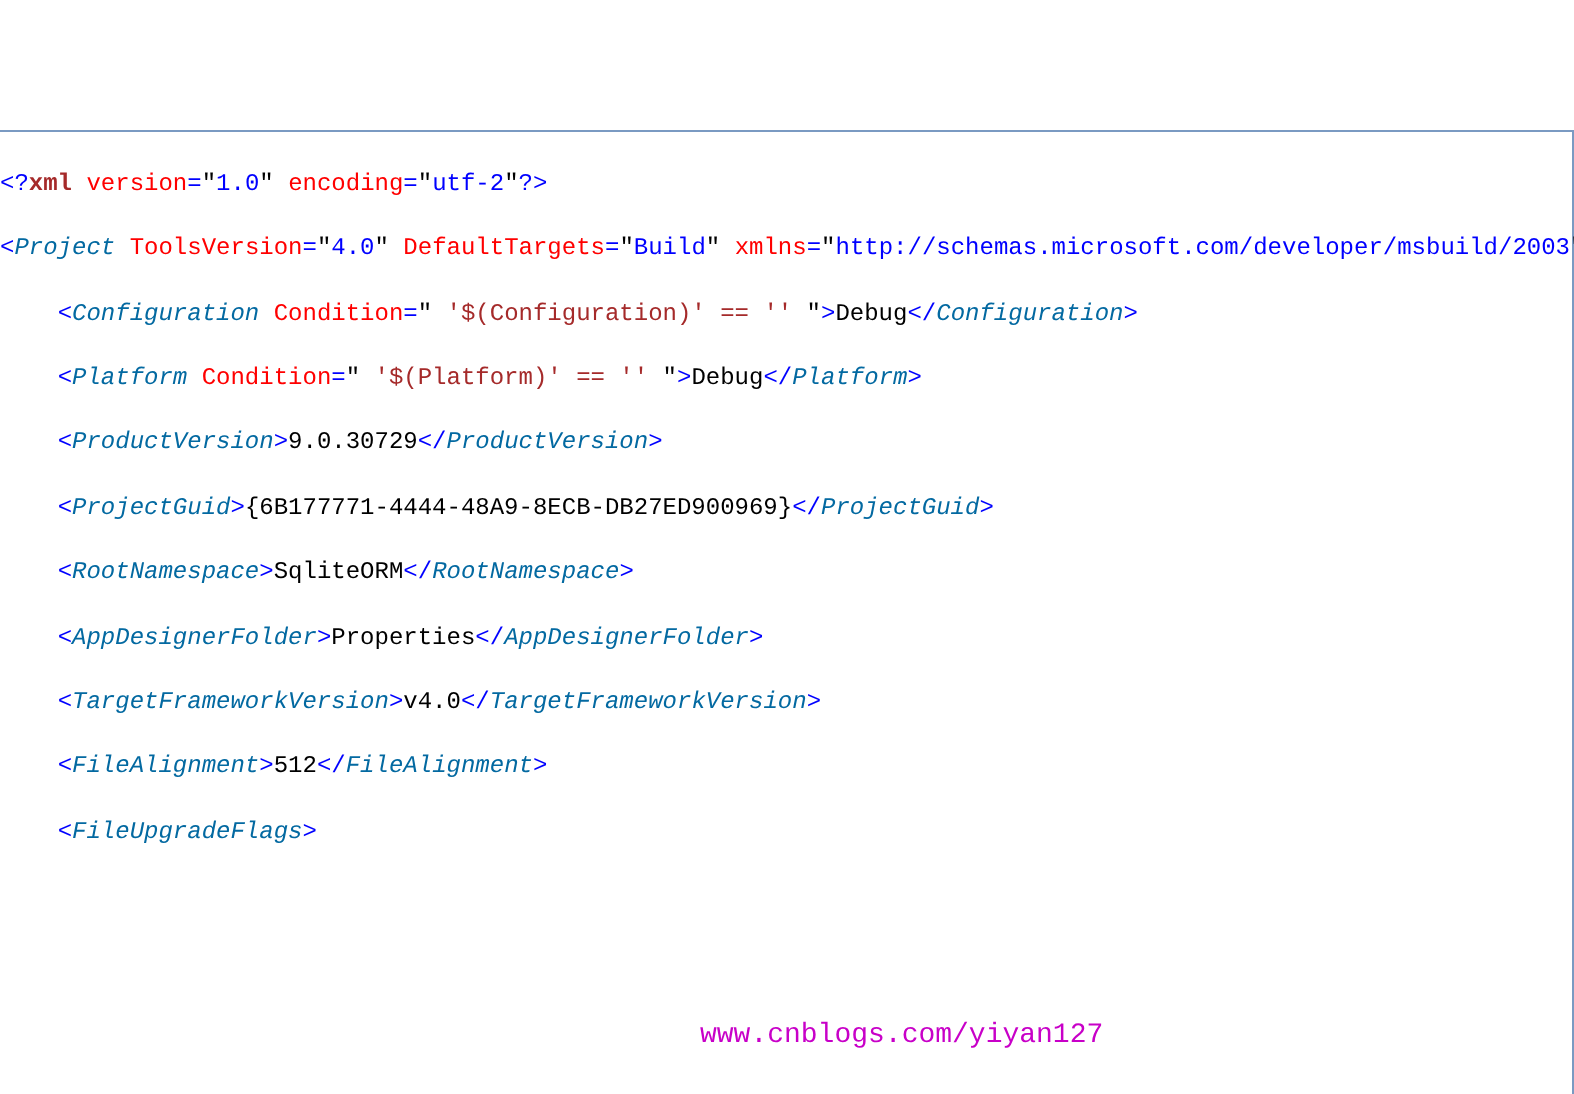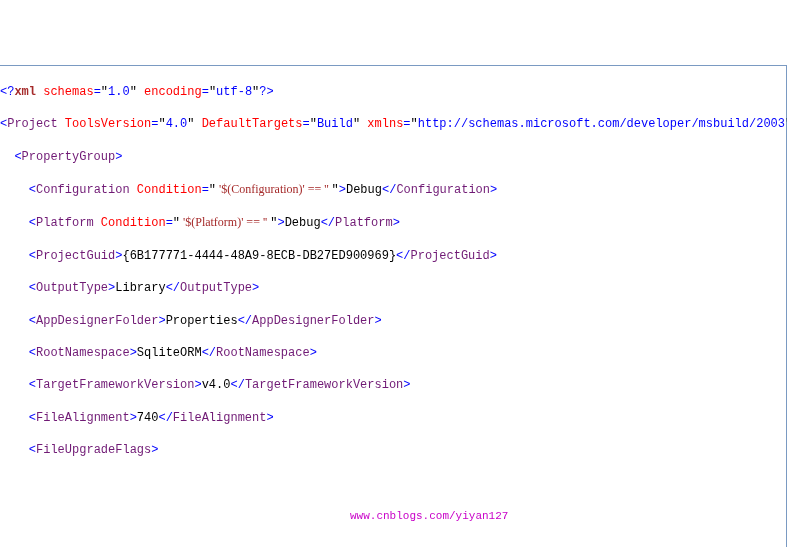--- a/index.html
+++ b/index.html
@@ -13,52 +13,51 @@
     overflow-x: auto;
   }
   .editor {
     padding: 2px 0 2px 0;
     border-top: 1px solid #7a9ac2;
     border-right: 1px solid #7a9ac2;
   }
   .line { padding-left: 0; }
   .pi   { color: #0000ff; } 
   .dec  { color: #a52a2a; font-weight: bold; } 
-  .tag  { color: #701a75; } 
+  .tag  { color: #0369a1; font-style: italic; } 
   .brk  { color: #0000ff; } 
   .attr { color: #ff0000; } 
   .op   { color: #0000ff; } 
   .q    { color: #000000; } 
   .val  { color: #0000ff; } 
   .txt  { color: #000000; text-align: center; } 
-  .condv{ color: #a52a2a; font-family: Liberation Serif, serif; }
+  .condv{ color: #a52a2a; }
   .watermark {
     position: absolute;
     color: #c800c8;
     font-family: SimSun, 'Courier New', monospace;
-    font-size: 11px;
+    font-size: 14px;
   }
 </style>
 </head>
 <body>
 
 
 
 <div class="editor">
-<div class="line"><span class="pi">&lt;?</span><span class="dec">xml</span> <span class="attr">schemas</span><span class="op">=</span><span class="q">"</span><span class="val">1.0</span><span class="q">"</span> <span class="attr">encoding</span><span class="op">=</span><span class="q">"</span><span class="val">utf-8</span><span class="q">"</span><span class="pi">?&gt;</span></div>
+<div class="line"><span class="pi">&lt;?</span><span class="dec">xml</span> <span class="attr">version</span><span class="op">=</span><span class="q">"</span><span class="val">1.0</span><span class="q">"</span> <span class="attr">encoding</span><span class="op">=</span><span class="q">"</span><span class="val">utf-2</span><span class="q">"</span><span class="pi">?&gt;</span></div>
 <div class="line"><span class="brk">&lt;</span><span class="tag">Project</span> <span class="attr">ToolsVersion</span><span class="op">=</span><span class="q">"</span><span class="val">4.0</span><span class="q">"</span> <span class="attr">DefaultTargets</span><span class="op">=</span><span class="q">"</span><span class="val">Build</span><span class="q">"</span> <span class="attr">xmlns</span><span class="op">=</span><span class="q">"</span><span class="val">http://schemas.microsoft.com/developer/msbuild/2003</span><span class="q">"</span></div>
-<div class="line">  <span class="brk">&lt;</span><span class="tag">PropertyGroup</span><span class="brk">&gt;</span></div>
 <div class="line">    <span class="brk">&lt;</span><span class="tag">Configuration</span> <span class="attr">Condition</span><span class="op">=</span><span class="q">"</span><span class="condv"> '$(Configuration)' == '' </span><span class="q">"</span><span class="brk">&gt;</span><span class="txt">Debug</span><span class="brk">&lt;/</span><span class="tag">Configuration</span><span class="brk">&gt;</span></div>
 <div class="line">    <span class="brk">&lt;</span><span class="tag">Platform</span> <span class="attr">Condition</span><span class="op">=</span><span class="q">"</span><span class="condv"> '$(Platform)' == '' </span><span class="q">"</span><span class="brk">&gt;</span><span class="txt">Debug</span><span class="brk">&lt;/</span><span class="tag">Platform</span><span class="brk">&gt;</span></div>
+<div class="line">    <span class="brk">&lt;</span><span class="tag">ProductVersion</span><span class="brk">&gt;</span><span class="txt">9.0.30729</span><span class="brk">&lt;/</span><span class="tag">ProductVersion</span><span class="brk">&gt;</span></div>
 <div class="line">    <span class="brk">&lt;</span><span class="tag">ProjectGuid</span><span class="brk">&gt;</span><span class="txt">{6B177771-4444-48A9-8ECB-DB27ED900969}</span><span class="brk">&lt;/</span><span class="tag">ProjectGuid</span><span class="brk">&gt;</span></div>
-<div class="line">    <span class="brk">&lt;</span><span class="tag">OutputType</span><span class="brk">&gt;</span><span class="txt">Library</span><span class="brk">&lt;/</span><span class="tag">OutputType</span><span class="brk">&gt;</span></div>
+<div class="line">    <span class="brk">&lt;</span><span class="tag">RootNamespace</span><span class="brk">&gt;</span><span class="txt">SqliteORM</span><span class="brk">&lt;/</span><span class="tag">RootNamespace</span><span class="brk">&gt;</span></div>
 <div class="line">    <span class="brk">&lt;</span><span class="tag">AppDesignerFolder</span><span class="brk">&gt;</span><span class="txt">Properties</span><span class="brk">&lt;/</span><span class="tag">AppDesignerFolder</span><span class="brk">&gt;</span></div>
-<div class="line">    <span class="brk">&lt;</span><span class="tag">RootNamespace</span><span class="brk">&gt;</span><span class="txt">SqliteORM</span><span class="brk">&lt;/</span><span class="tag">RootNamespace</span><span class="brk">&gt;</span></div>
 <div class="line">    <span class="brk">&lt;</span><span class="tag">TargetFrameworkVersion</span><span class="brk">&gt;</span><span class="txt">v4.0</span><span class="brk">&lt;/</span><span class="tag">TargetFrameworkVersion</span><span class="brk">&gt;</span></div>
-<div class="line">    <span class="brk">&lt;</span><span class="tag">FileAlignment</span><span class="brk">&gt;</span><span class="txt">740</span><span class="brk">&lt;/</span><span class="tag">FileAlignment</span><span class="brk">&gt;</span></div>
+<div class="line">    <span class="brk">&lt;</span><span class="tag">FileAlignment</span><span class="brk">&gt;</span><span class="txt">512</span><span class="brk">&lt;/</span><span class="tag">FileAlignment</span><span class="brk">&gt;</span></div>
 <div class="line">    <span class="brk">&lt;</span><span class="tag">FileUpgradeFlags</span><span class="brk">&gt;</span></div>
 
 
 
 
 
 
 
 
 

